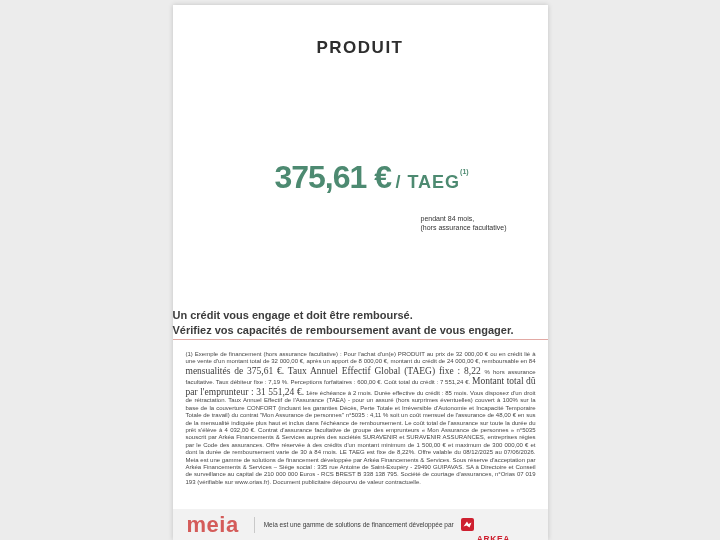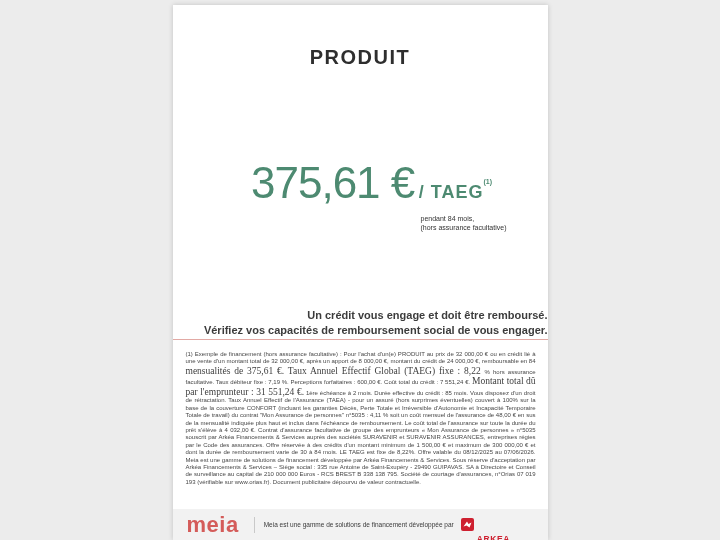--- a/index.html
+++ b/index.html
@@ -8,45 +8,45 @@
     background:#ececec;
     font-family:"Liberation Sans",sans-serif;
     -webkit-font-smoothing:antialiased;
   }
   .canvas{width:720px;height:540px;display:flex;justify-content:center;}
   .page{
     position:relative;width:375px;height:535px;margin-top:5px;
     background:#ffffff;box-shadow:0 0 5px rgba(0,0,0,.18);
   }
   .title{
-    position:absolute;top:41px;left:0;width:100%;
-    text-align:center;font-size:20px;font-weight:600;
+    position:absolute;top:33px;left:0;width:100%;
+    text-align:center;font-size:17px;font-weight:600;
     letter-spacing:1.5px;color:#2e2e2e;margin:0;
   }
   .price-line{
     position:absolute;top:156px;left:0;width:100%;
     text-align:center;white-space:nowrap;line-height:1;
   }
   .amount{
-    font-size:44px;font-weight:400;letter-spacing:-1px;
+    font-size:32px;font-weight:700;letter-spacing:-1px;
     color:var(--green,#4d8a71);
     margin-left:23px;
   }
   .per{
     font-size:18px;font-weight:600;letter-spacing:1px;
     color:var(--green,#4d8a71);
   }
   .per sup{font-size:7px;font-weight:600;vertical-align:14px;letter-spacing:0;}
   .duration{
     position:absolute;top:210px;left:248px;
     font-size:7px;line-height:8.5px;color:#333;text-align:left;
   }
   .warning{
     position:absolute;top:303px;left:0;width:100%;
-    text-align:right;font-size:11px;font-weight:600;
+    text-align:left;font-size:11px;font-weight:600;
     color:#3c3c3c;line-height:15px;
   }
   .warning-rule{
     position:absolute;top:334px;left:0;width:100%;
     border:none;margin:0;border-top:1px solid var(--rule,#e2a9a4);
   }
   .legal{
     position:absolute;top:346px;left:13px;width:350px;margin:0;
     font-size:6px;line-height:7.4px;text-align:justify;
     color:#474747;
@@ -81,21 +81,21 @@
       <span class="per"><span>/ TAEG</span><sup>(1)</sup></span>
     </div>
 
     <div class="duration">
       <div>pendant 84 mois,</div>
       <div>(hors assurance facultative)</div>
     </div>
 
     <div class="warning">
       <div>Un crédit vous engage et doit être remboursé.</div>
-      <div>Vérifiez vos capacités de remboursement social de vous engager.</div>
+      <div>Vérifiez vos capacités de remboursement avant de vous engager.</div>
     </div>
 
     <hr class="warning-rule">
 
     <p class="legal"><span class="seg-normal">(1) Exemple de financement (hors assurance facultative) : Pour l'achat d'un(e) PRODUIT au prix de 32 000,00 € ou en crédit lié à une vente d'un montant total de 32 000,00 €, après un apport de 8 000,00 €, montant du crédit de 24 000,00 €, remboursable en 84 </span><span class="seg-emph">mensualités de 375,61 €. Taux Annuel Effectif Global (TAEG) fixe : 8,22 </span><span class="seg-normal">% hors assurance facultative. Taux débiteur fixe : 7,19 %. Perceptions forfaitaires : 600,00 €. Coût total du crédit : 7 551,24 €. </span><span class="seg-emph">Montant total dû par l'emprunteur : 31 551,24 €.</span><span class="seg-normal"> 1ère échéance à 2 mois. Durée effective du crédit : 85 mois. Vous disposez d'un droit de rétractation. Taux Annuel Effectif de l'Assurance (TAEA) - pour un assuré (hors surprimes éventuelles) couvert à 100% sur la base de la couverture CONFORT (incluant les garanties Décès, Perte Totale et Irréversible d'Autonomie et Incapacité Temporaire Totale de travail) du contrat "Mon Assurance de personnes" n°5035 : 4,11 % soit un coût mensuel de l'assurance de 48,00 € en sus de la mensualité indiquée plus haut et inclus dans l'échéance de remboursement. Le coût total de l'assurance sur toute la durée du prêt s'élève à 4 032,00 €. Contrat d'assurance facultative de groupe des emprunteurs « Mon Assurance de personnes » n°5035 souscrit par Arkéa Financements &amp; Services auprès des sociétés SURAVENIR et SURAVENIR ASSURANCES, entreprises régies par le Code des assurances. Offre réservée à des crédits d'un montant minimum de 1 500,00 € et maximum de 300 000,00 € et dont la durée de remboursement varie de 30 à 84 mois. LE TAEG est fixe de 8,22%. Offre valable du 08/12/2025 au 07/06/2026. Meia est une gamme de solutions de financement développée par Arkéa Financements &amp; Services. Sous réserve d'acceptation par Arkéa Financements &amp; Services – Siège social : 335 rue Antoine de Saint-Exupéry - 29490 GUIPAVAS. SA à Directoire et Conseil de surveillance au capital de 210 000 000 Euros - RCS BREST B 338 138 795. Société de courtage d'assurances, n°Orias 07 019 193 (vérifiable sur www.orias.fr). Document publicitaire dépourvu de valeur contractuelle.</span></p>
 
     <div class="footer">
       <span class="brand">meia</span>
       <span class="footer-divider"></span>
       <span class="footer-text">Meia est une gamme de solutions de financement développée par</span>

